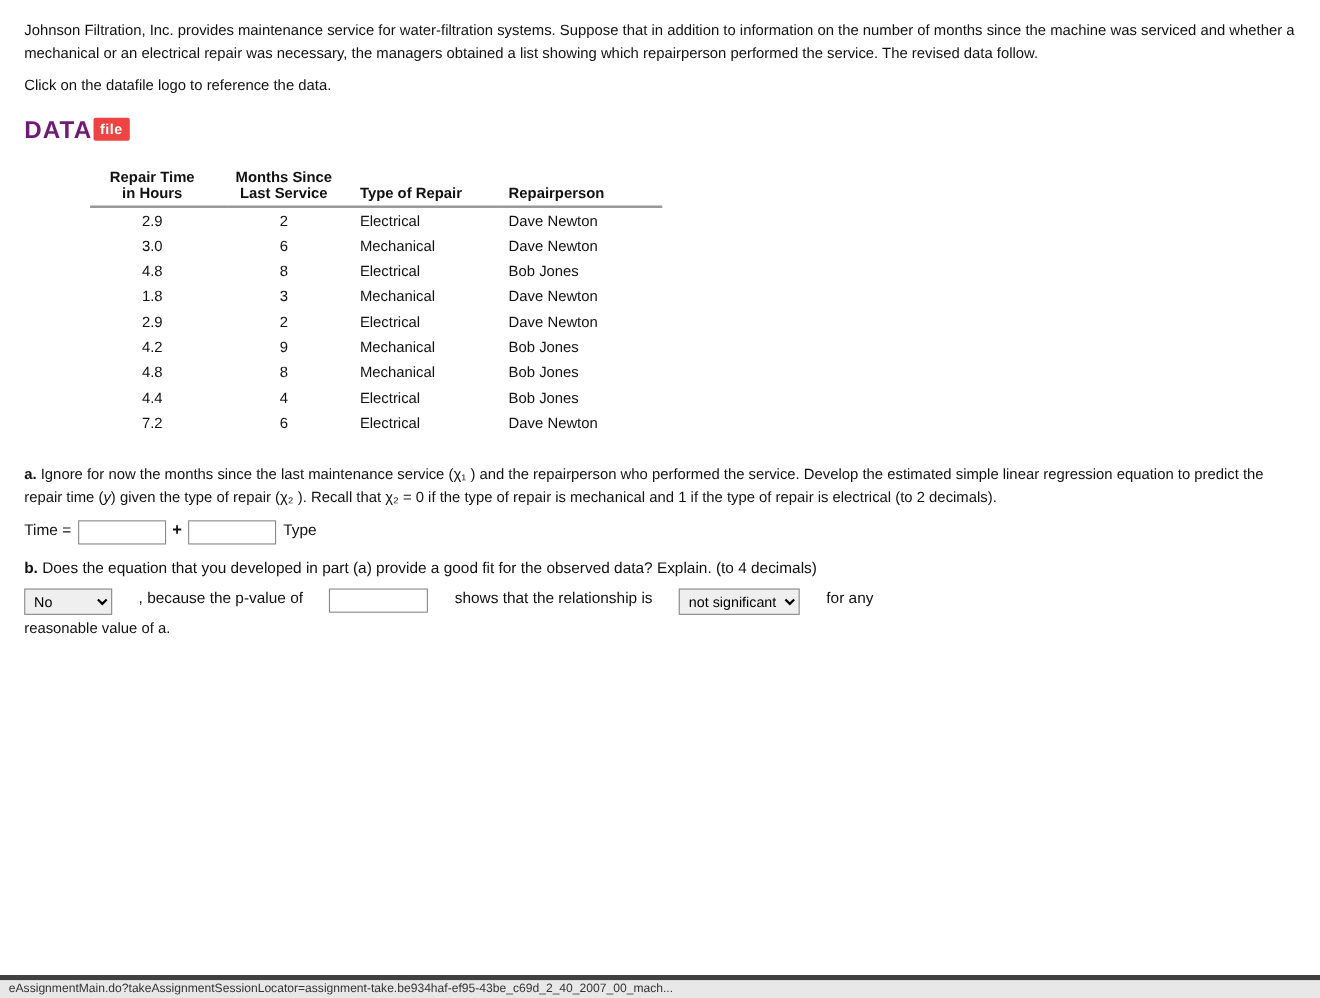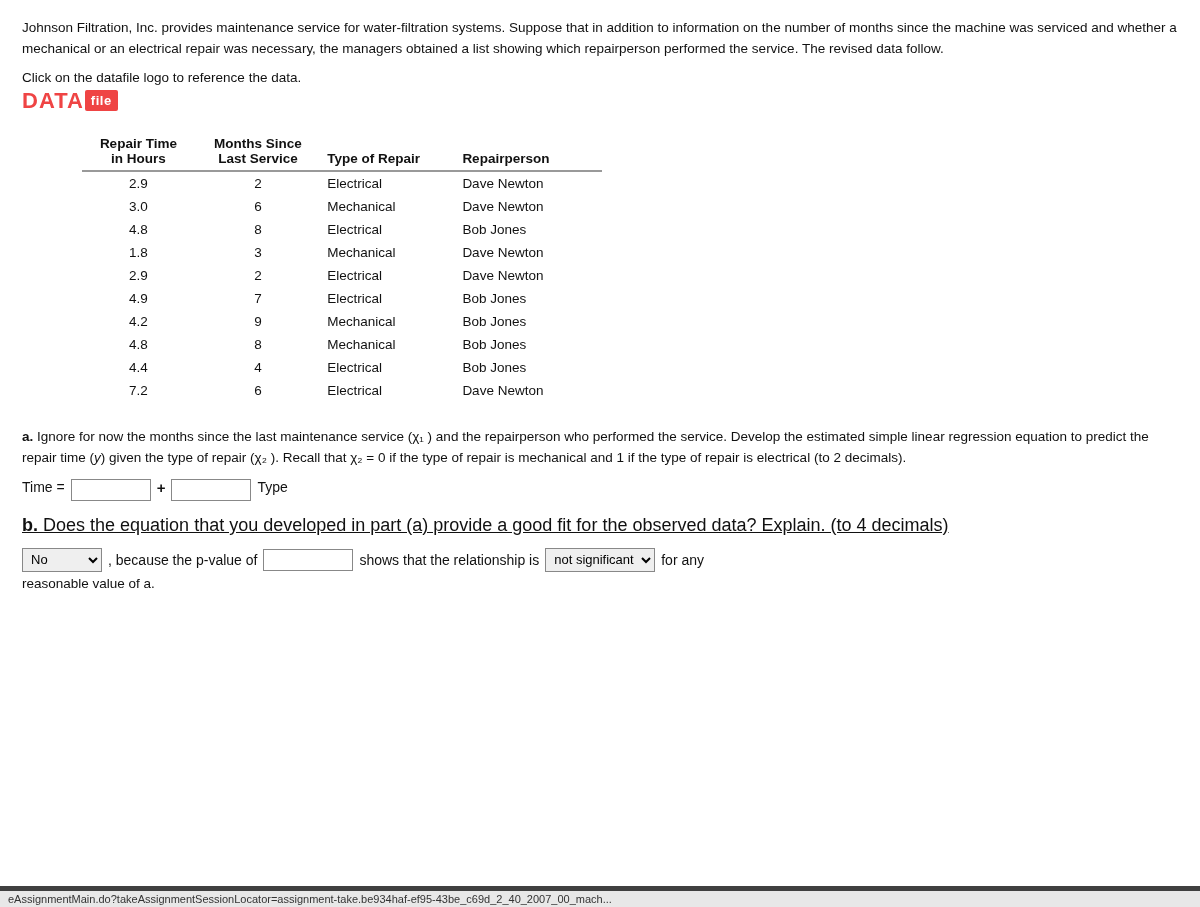--- a/index.html
+++ b/index.html
@@ -17,35 +17,35 @@
       padding: 18px 22px 30px 22px;
       position: relative;
     }
     .intro-text {
       font-size: 13.5px;
       line-height: 1.55;
       margin-bottom: 10px;
     }
     .click-ref {
       font-size: 13.5px;
-      margin-bottom: 3px;
+      margin-bottom: 20px;
     }
     .data-file-btn {
       display: inline-flex;
       align-items: center;
       margin-bottom: 18px;
       cursor: pointer;
       border: none;
       background: none;
       padding: 0;
     }
     .data-label {
       font-size: 22px;
       font-weight: bold;
-      color: #ef4444;
+      color: #701a75;
       letter-spacing: 1px;
     }
     .file-badge {
       background: #ef4444;
       color: #fff;
       font-size: 13px;
       font-weight: bold;
       padding: 3px 6px 3px 6px;
       border-radius: 2px;
       margin-left: 1px;
@@ -102,29 +102,27 @@
       margin: 8px 0 10px 0;
     }
     .time-row input[type="text"] {
       border: 1px solid #888;
       padding: 2px 4px;
       font-size: 13px;
       width: 80px;
       height: 22px;
     }
     .section-b {
-      font-size: 18px;
+      font-size: 14px;
       line-height: 1.6;
       margin-bottom: 8px;
-      text-decoration: underline;
     }
     .answer-row {
       display: flex;
-      align-items: center;
-      gap: 6px;
+      gap: 24px;
       flex-wrap: wrap;
       margin-top: 4px;
     }
     .answer-row select {
       font-size: 13px;
       border: 1px solid #888;
       padding: 1px 4px;
       height: 24px;
       min-width: 80px;
     }
@@ -210,26 +208,20 @@
       <td class="col-type">Mechanical</td>
       <td class="col-repairperson">Dave Newton</td>
     </tr>
           <tr>
       <td class="num col-repair-time">2.9</td>
       <td class="num col-months">2</td>
       <td class="col-type">Electrical</td>
       <td class="col-repairperson">Dave Newton</td>
     </tr>
           <tr>
-      <td class="num col-repair-time">4.9</td>
-      <td class="num col-months">7</td>
-      <td class="col-type">Electrical</td>
-      <td class="col-repairperson">Bob Jones</td>
-    </tr>
-          <tr>
       <td class="num col-repair-time">4.2</td>
       <td class="num col-months">9</td>
       <td class="col-type">Mechanical</td>
       <td class="col-repairperson">Bob Jones</td>
     </tr>
           <tr>
       <td class="num col-repair-time">4.8</td>
       <td class="num col-months">8</td>
       <td class="col-type">Mechanical</td>
       <td class="col-repairperson">Bob Jones</td>

